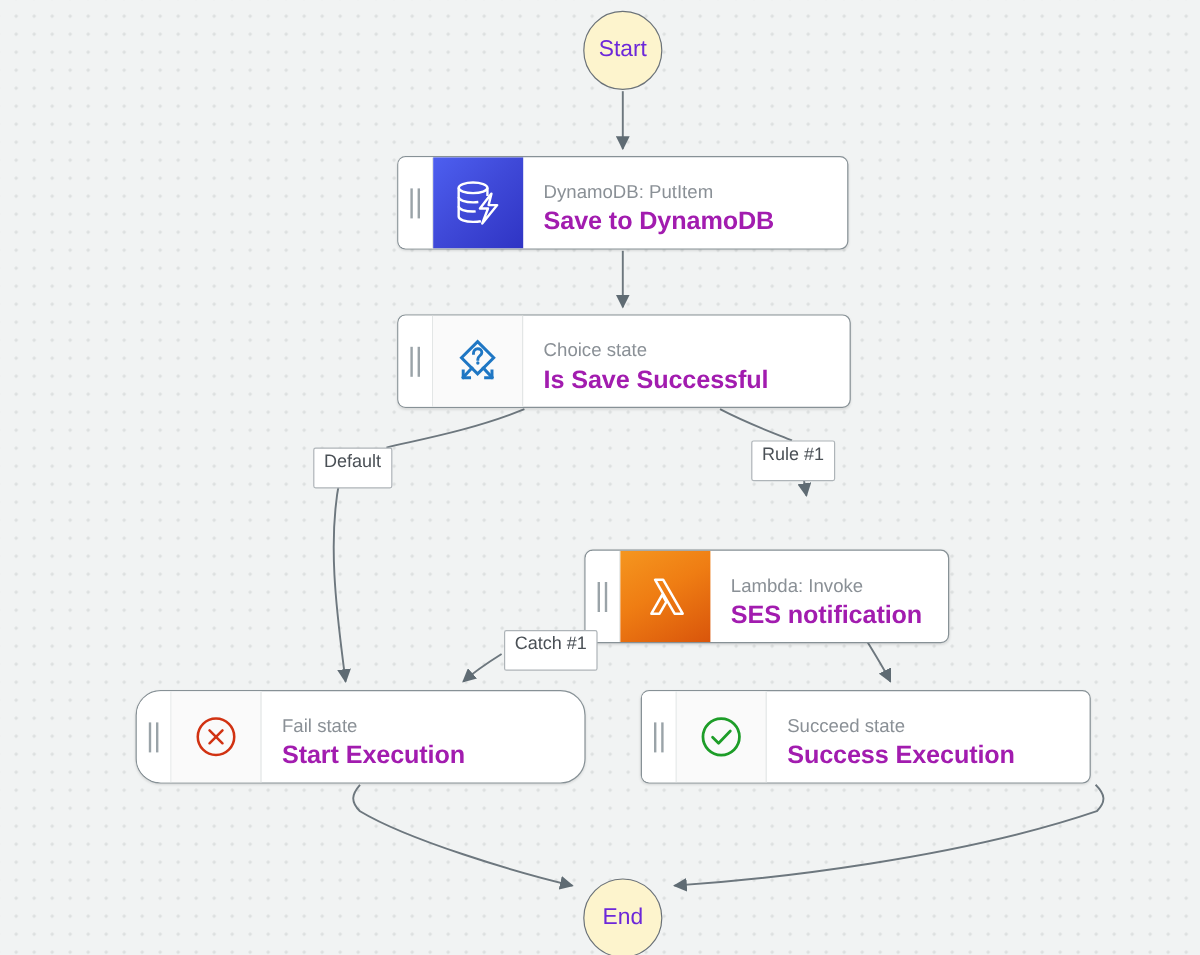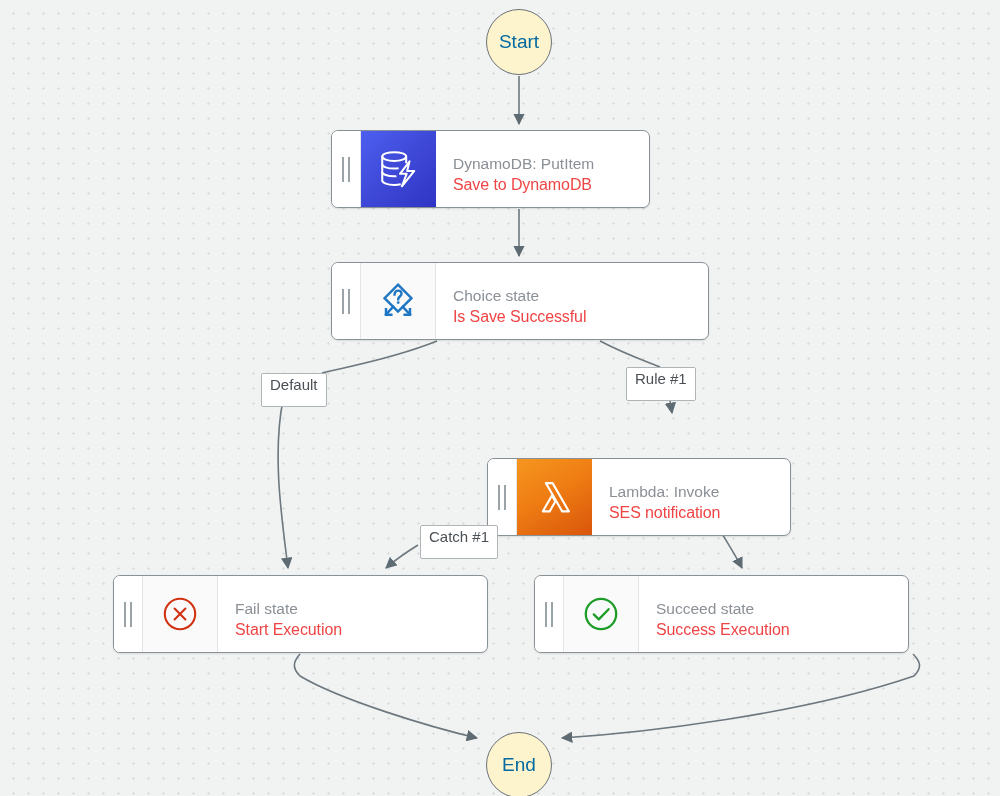--- a/index.html
+++ b/index.html
@@ -36,21 +36,21 @@
     position: absolute;
     width: 66px;
     height: 66px;
     border-radius: 50%;
     background: #fdf4cd;
     border: 1.4px solid #6b7278;
     display: flex;
     align-items: center;
     justify-content: center;
     font-size: 19px;
-    color: #0369a1;
+    color: #6d28d9;
   }
   #node-start { left: 486px; top: 9px; }
   #node-end   { left: 486px; top: 732px; }
 
   
   .card {
     position: absolute;
     height: 78px;
     background: #ffffff;
     border: 1.3px solid #879196;
@@ -103,32 +103,32 @@
     flex-direction: column;
     justify-content: center;
     gap: 3px;
   }
   .subtitle {
     font-size: 15.5px;
     color: #8a9096;
     line-height: 1.15;
   }
   .title {
-    font-size: 16px;
-    font-weight: normal;
-    color: #ef4444;
+    font-size: 21px;
+    font-weight: bold;
+    color: #a21caf;
     line-height: 1.15;
     letter-spacing: -0.1px;
   }
 
   
-  #node-ddb     { left: 331px; top: 130px;  width: 319px; }
+  #node-ddb     { left: 331px; top: 130px;  width: 376px; }
   #node-choice  { left: 331px; top: 262px;  width: 378px; }
   #node-lambda  { left: 487px; top: 419px;  width: 304px; margin-top: 39px; }
-  #node-fail    { left: 113px; top: 575px;  width: 375px; }
+  #node-fail    { left: 113px; top: 575px;  width: 375px; border-radius: 21px; }
   #node-succeed { left: 534px; top: 575px;  width: 375px; }
 
   
   .edge-label {
     position: absolute;
     background: #ffffff;
     border: 1.2px solid #aeb4b8;
     border-radius: 2px;
     font-size: 15px;
     color: #4a5056;

